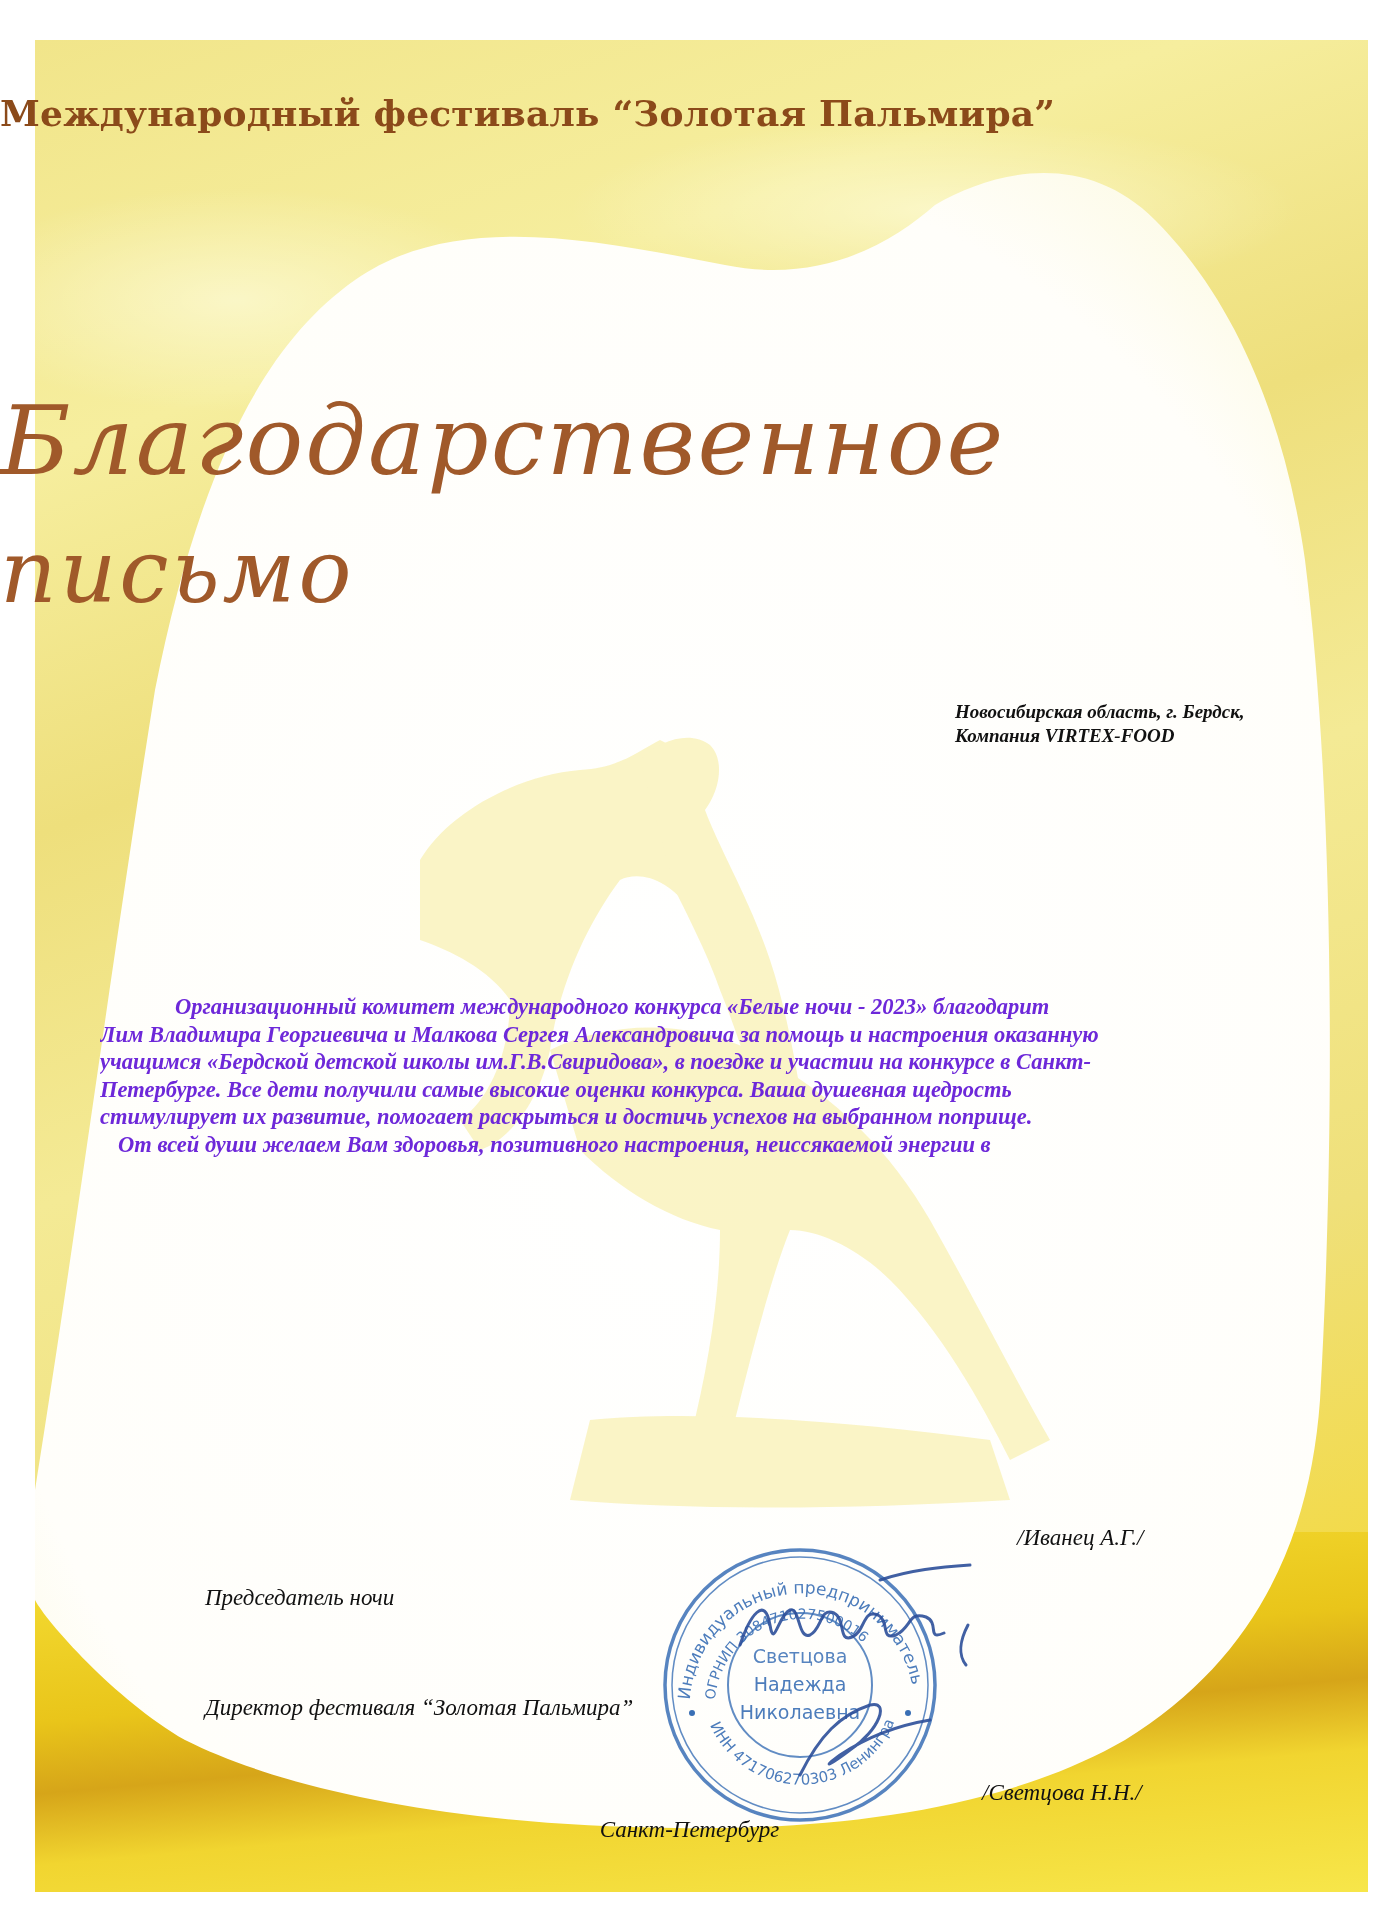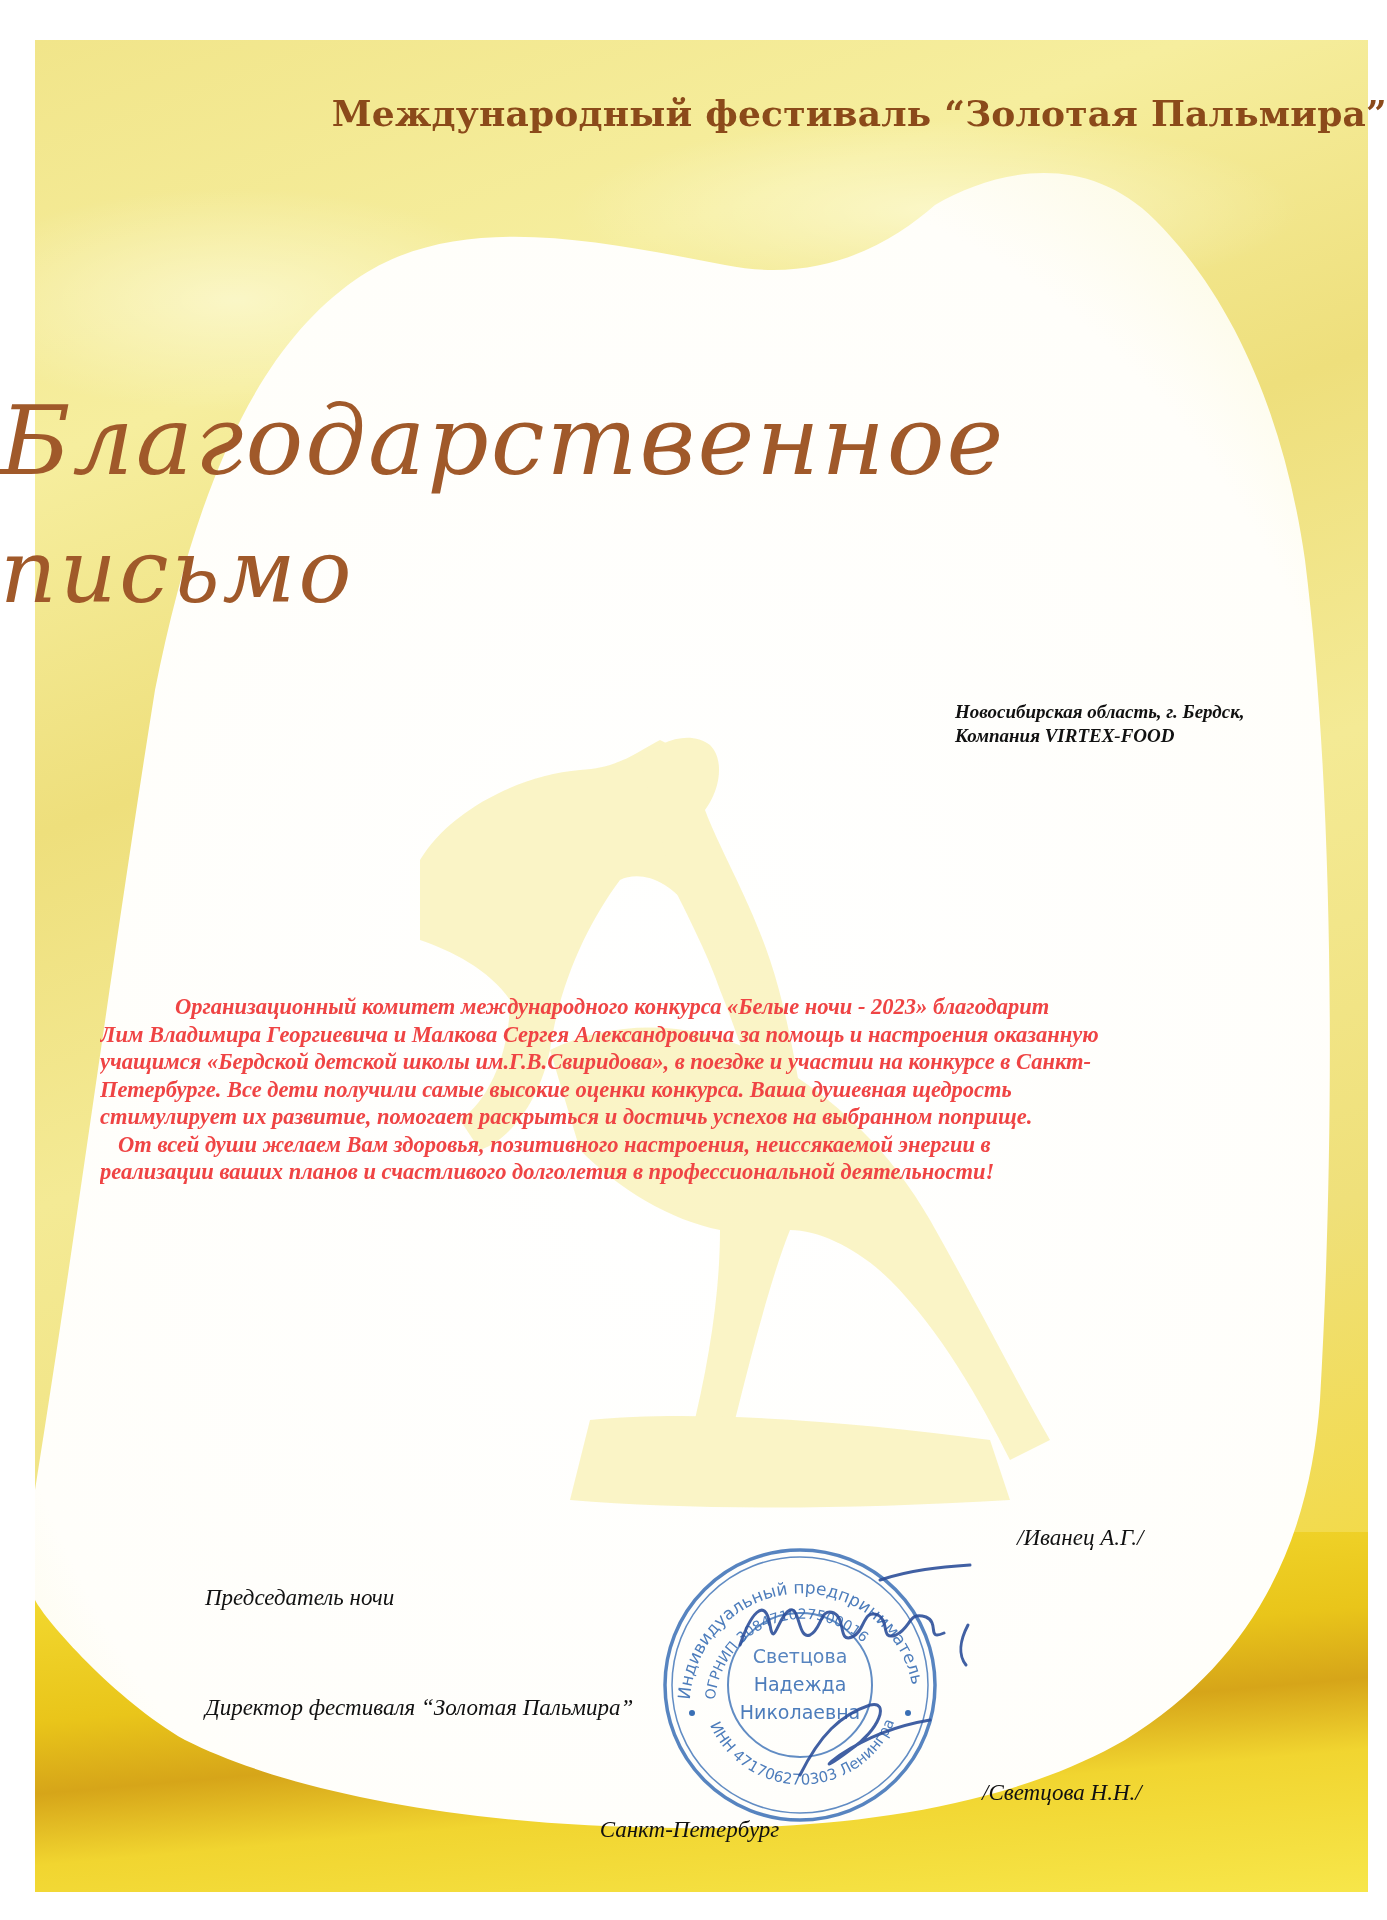--- a/index.html
+++ b/index.html
@@ -19,41 +19,41 @@
   .bottom-band {
     position:absolute; left:0; right:0; bottom:0; height:360px;
     background:
       linear-gradient(180deg, rgba(255,255,255,0) 0%, rgba(255,255,255,0) 35%),
       linear-gradient(175deg, #f7e23a 0%, #e9c51a 40%, #d6a519 55%, #f1d530 70%, #f7e64a 100%);
   }
   svg.white-shape { position:absolute; left:0; top:0; width:1333px; height:1852px; }
   .watermark { position:absolute; left:355px; top:680px; width:760px; height:820px; opacity:0.55; }
 
   .festival-title {
-    position:absolute; left:0; right:0; top:92px; text-align:right;
+    position:absolute; left:0; right:0; top:92px; text-align:left;
     font-family:"DejaVu Serif", serif; font-weight:bold; font-size:36px;
-    color:#8b4a1a; letter-spacing:0.2px;padding-left:26px;
+    color:#8b4a1a; letter-spacing:0.2px;
   }
   .doc-title-1, .doc-title-2 {
     position:absolute; left:0; right:0; text-align:left;
     font-family:"DejaVu Serif", serif; font-style:italic;
     color:#a0592a; font-weight:normal;
   }
   .doc-title-1 { top:385px; font-size:96px; letter-spacing:2px; }
   .doc-title-2 { top:520px; font-size:88px; letter-spacing:3px; }
 
   .recipient {
     position:absolute; left:955px; top:700px;
     font-family:"Liberation Serif", serif; font-style:italic; font-weight:bold;
     font-size:19px; line-height:24px; color:#111;
   }
   .letter-body {
     position:absolute; left:100px; top:993px; width:1240px;
     font-family:"Liberation Serif", serif; font-style:italic; font-weight:bold;
-    font-size:22.5px; line-height:27.5px; color:#ef4444; text-align:justify;
+    font-size:22.5px; line-height:27.5px; color:#6d28d9; text-align:justify;
   }
   .letter-body p { margin:0; white-space:nowrap; overflow:hidden; }
   .indent { padding-left:75px; }
   .indent2 { padding-left:18px; }
 
   .sig-label, .sig-name, .city {
     position:absolute; font-family:"Liberation Serif", serif; font-style:italic;
     font-size:23px; color:#111;
   }
   .stamp { position:absolute; left:650px; top:1535px; width:300px; height:300px; }
@@ -108,21 +108,20 @@
   <div>Компания VIRTEX-FOOD</div>
 </div>
 
 <div class="letter-body">
   <p class="indent">Организационный комитет международного конкурса «Белые ночи - 2023»  благодарит</p>
   <p>Лим Владимира Георгиевича и Малкова Сергея Александровича за помощь и настроения оказанную</p>
   <p>учащимся «Бердской детской школы им.Г.В.Свиридова», в поездке и участии на конкурсе в Санкт-</p>
   <p>Петербурге.  Все дети получили самые высокие оценки конкурса. Ваша душевная щедрость</p>
   <p>стимулирует их развитие,  помогает  раскрыться и достичь успехов на выбранном поприще.</p>
   <p class="indent2">От всей души   желаем   Вам   здоровья, позитивного настроения, неиссякаемой энергии в</p>
-  <p>реализации ваших планов и счастливого долголетия в профессиональной деятельности!</p>
 </div>
 
 <div class="sig-label" style="left:205px; top:1585px;">Председатель ночи</div>
 <div class="sig-name" style="left:1017px; top:1525px;">/Иванец А.Г./</div>
 
 <div class="sig-label" style="left:205px; top:1695px;">Директор фестиваля  “Золотая Пальмира”</div>
 <div class="sig-name" style="left:982px; top:1780px;">/Светцова Н.Н./</div>
 
 <svg class="stamp" viewBox="0 0 300 300">
   <defs>

